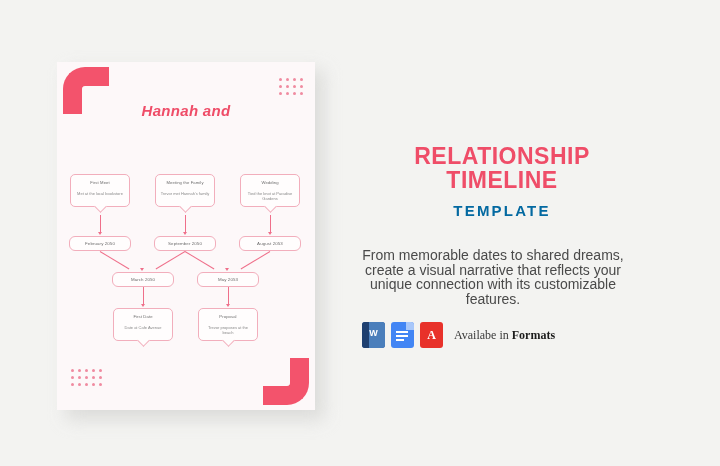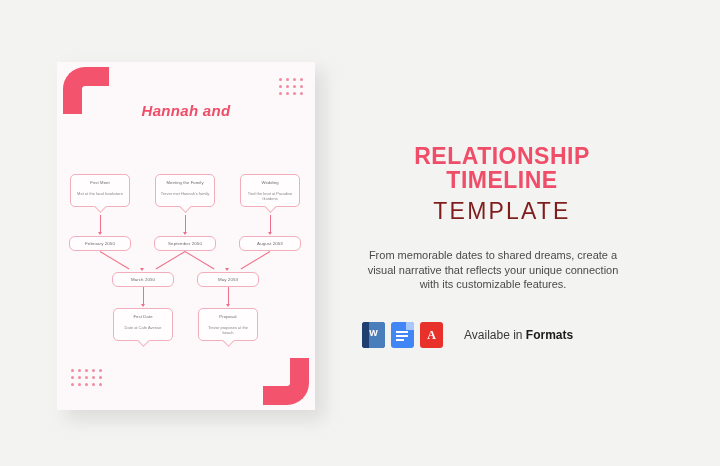--- a/index.html
+++ b/index.html
@@ -104,45 +104,45 @@
   }
   .diag { position: absolute; height: 1px; background: #ef6f8a; transform-origin: left center; }
 
   
   #right { position: absolute; left: 362px; top: 144px; width: 280px; text-align: center; }
   #title-pink {
     color: #ef4d68; font-weight: bold; font-size: 23px;
     line-height: 24px; letter-spacing: .5px;
   }
   #title-black {
-    color: #7f1d1d; font-weight: normal; font-size: 23px;
+    color: #0369a1; font-weight: bold; font-size: 15px;
     line-height: 30px; letter-spacing: 2.2px; margin-top: 4px;
   }
   #desc {
-    margin-top: 22px; color: #4a4a4a; font-size: 11px; line-height: 14.6px;
+    margin-top: 22px; color: #4a4a4a; font-size: 14px; line-height: 14.6px;
     width: 262px;
   }
   #formats { position: absolute; left: 362px; top: 322px; display: flex; align-items: center; gap: 6px; }
   .fmt-icon { width: 23px; height: 26px; border-radius: 3px; position: relative; overflow: hidden; }
   #icon-word { background: #2b579a; display: flex; align-items: center; }
   #icon-word .bar { position: absolute; left: 0; top: 0; width: 7px; height: 100%; background: #1e3f70; }
   #icon-word .page { position: absolute; left: 7px; top: 0; right: 0; height: 100%; background: #4a7ebb; }
   #icon-word span {
     position: absolute; left: 0; width: 100%; text-align: center; top: 6px;
     color: #fff; font-size: 9px; font-weight: bold; z-index: 2;
   }
   #icon-gdoc { background: #4285f4; }
   #icon-gdoc .fold { position: absolute; right: 0; top: 0; width: 8px; height: 8px; background: #a8c7fa; }
   #icon-gdoc .ln { position: absolute; left: 5px; height: 1.6px; background: #fff; }
   #icon-pdf { background: #e8312a; }
   #icon-pdf span {
     position: absolute; left: 0; width: 100%; text-align: center; top: 6px;
     color: #fff; font-size: 12px; font-weight: bold; font-family: "Liberation Serif", serif;
   }
-  #fmt-text { color: #3a3a3a; font-size: 12px; margin-left: 15px; }
+  #fmt-text { color: #3a3a3a; font-size: 12px; margin-left: 5px; font-family: Liberation Serif, serif; }
   #fmt-text b { color: #1b1b1b; }
 </style>
 </head>
 <body>
 
 <div id="stage">
 
   <div id="poster-shadow"></div>
 
   <div id="poster">

